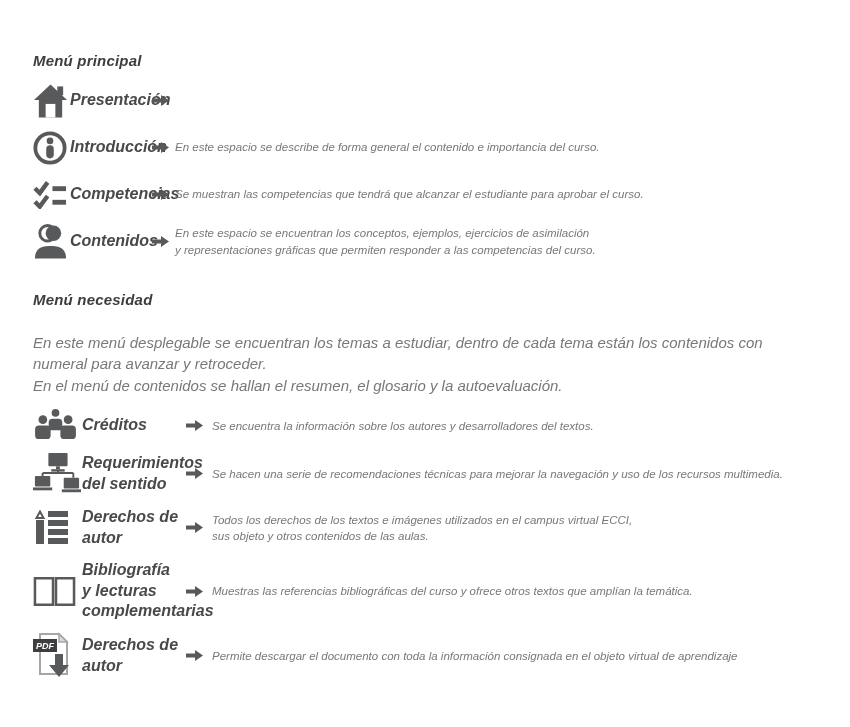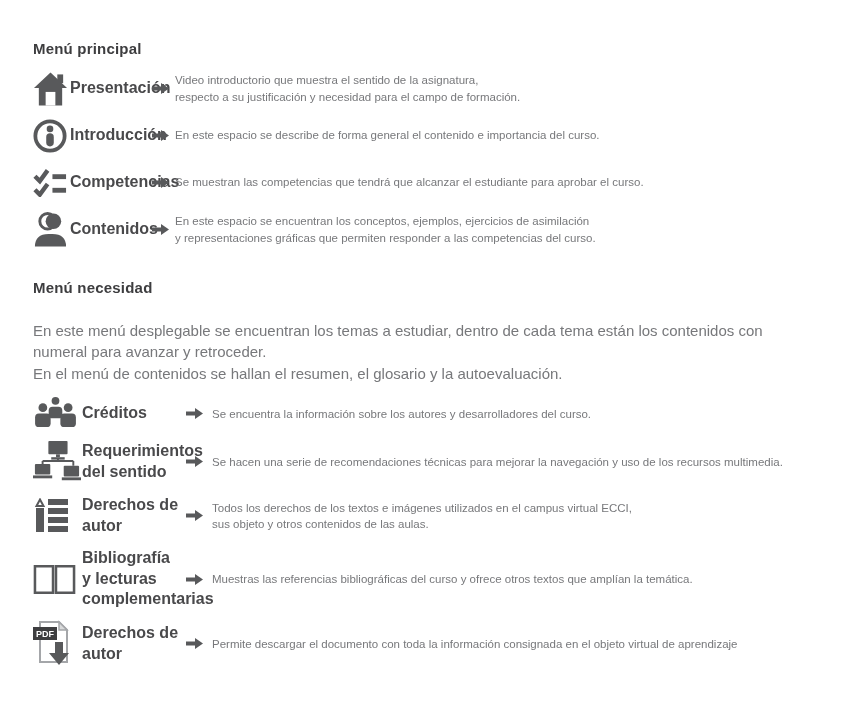--- a/index.html
+++ b/index.html
@@ -3,21 +3,21 @@
 <meta charset="utf-8">
 <style>
   * { margin: 0; padding: 0; box-sizing: border-box; }
   html, body { background: #ffffff; }
   body {
     width: 850px; height: 727px;
     font-family: "Liberation Sans", sans-serif;
     color: #6f7073;
     overflow: hidden;
   }
-  .content { padding: 40px 30px 0 33px; }
+  .content { padding: 52px 30px 0 33px; font-style: italic; }
 
   .section-title {
     font-size: 15px;
     font-weight: bold;
     color: #3d3d3f;
     letter-spacing: 0.2px;
   }
   #title-main { margin-bottom: 8px; }
   #title-contents { margin-top: 26px; }
   #title-secondary { margin-top: 40px; margin-bottom: 10px; }
@@ -78,22 +78,20 @@
         <path class="ic" d="M18 1 L35 17 L30 17 L30 35 L6 35 L6 17 L1 17 Z"></path>
         <rect x="13" y="21" width="10" height="14" fill="#ffffff"></rect>
       </svg>
     </span>
     <span class="label">Presentación</span>
     <span class="arrow-cell">
       <svg width="17" height="11" viewBox="0 0 17 11">
           <polygon class="ic" points="0,3.5 9,3.5 9,0 17,5.5 9,11 9,7.5 0,7.5"></polygon>
         </svg>
     </span>
-    <span class="desc">Video introductorio que muestra el sentido de la asignatura,
-respecto a su justificación y necesidad para el campo de formación.</span>
   </div>
 
   <div class="row row-main">
     <span class="icon-cell">
       <svg width="34" height="34" viewBox="0 0 36 36">
         <circle class="ic-stroke" cx="18" cy="18" r="15.5" stroke-width="4"></circle>
         <circle class="ic" cx="18" cy="10.5" r="3.5"></circle>
         <rect class="ic" x="14" y="15" width="8" height="14" rx="4"></rect>
       </svg>
     </span>
@@ -158,21 +156,21 @@
         <circle class="ic" cx="36" cy="12" r="4.5"></circle>
         <rect class="ic" x="28" y="18" width="16" height="14" rx="4"></rect>
       </svg>
     </span>
     <span class="label">Créditos</span>
     <span class="arrow-cell">
       <svg width="17" height="11" viewBox="0 0 17 11">
           <polygon class="ic" points="0,3.5 9,3.5 9,0 17,5.5 9,11 9,7.5 0,7.5"></polygon>
         </svg>
     </span>
-    <span class="desc">Se encuentra la información sobre los autores y desarrolladores del curso.</span>
+    <span class="desc">Se encuentra la información sobre los autores y desarrolladores del textos.</span>
   </div>
 
   <div class="row row-sec" id="row-requirements">
     <span class="icon-cell">
       <svg width="48" height="44" viewBox="0 0 50 44">
         <rect class="ic" x="16" y="0" width="20" height="14" rx="1"></rect>
         <rect class="ic" x="24" y="14" width="4" height="3"></rect>
         <rect class="ic" x="19" y="17" width="14" height="2.5"></rect>
         <path class="ic-stroke" d="M26 19 L26 21 M10 21 L42 21 M10 21 L10 24 M42 21 L42 26" stroke-width="2"></path>
         <rect class="ic" x="2" y="24" width="16" height="11" rx="1"></rect>

